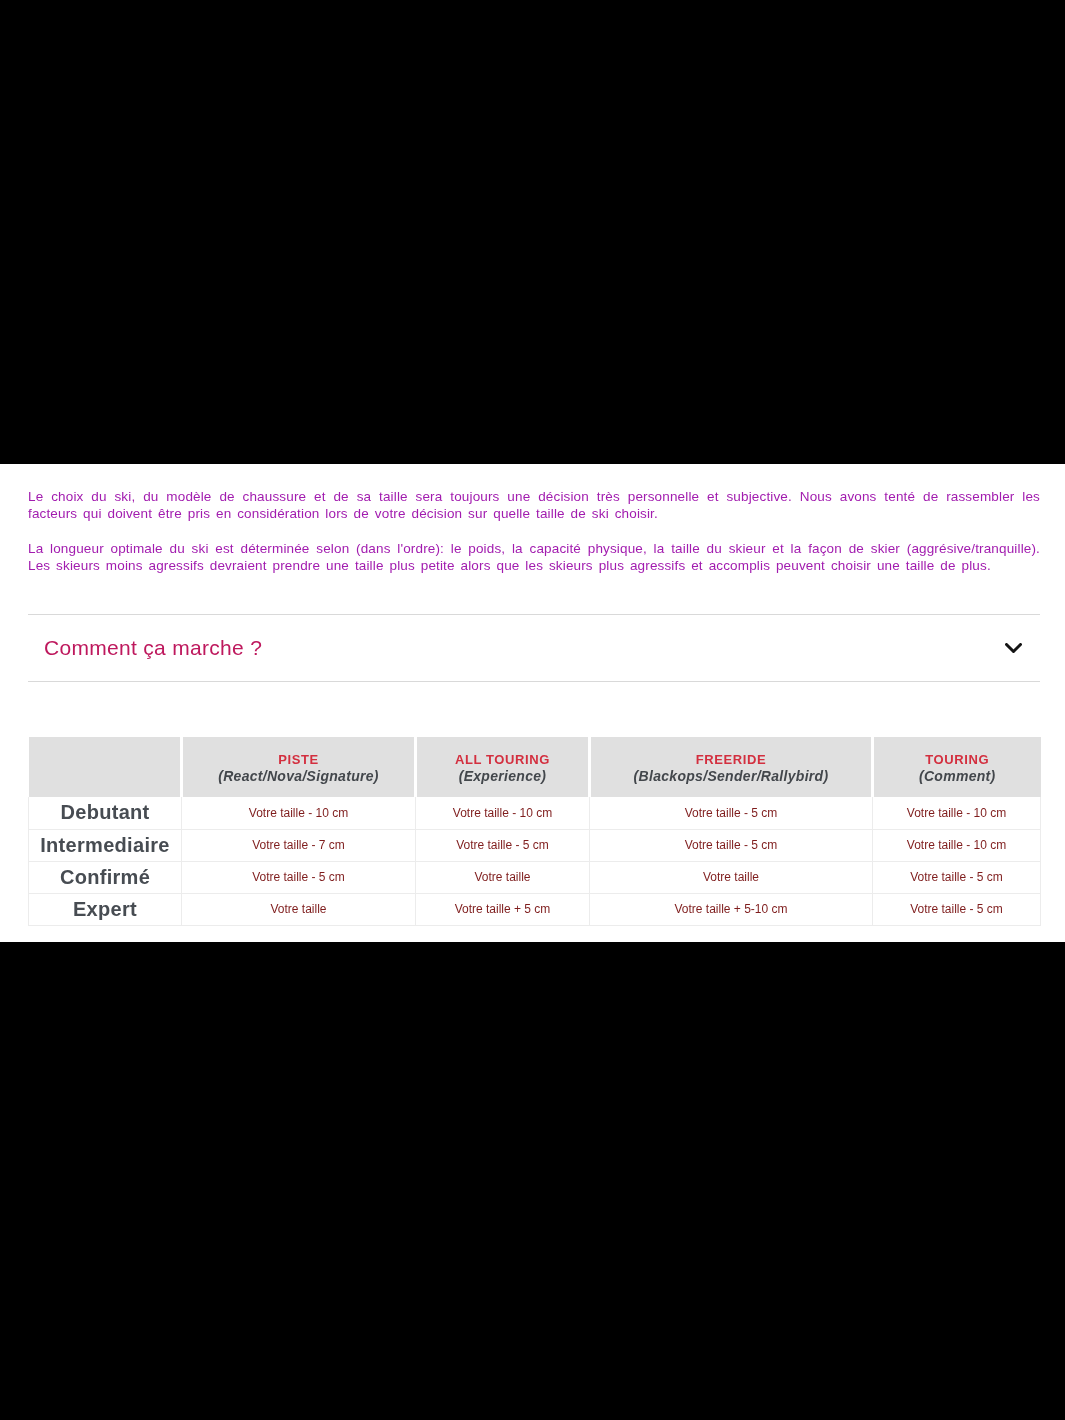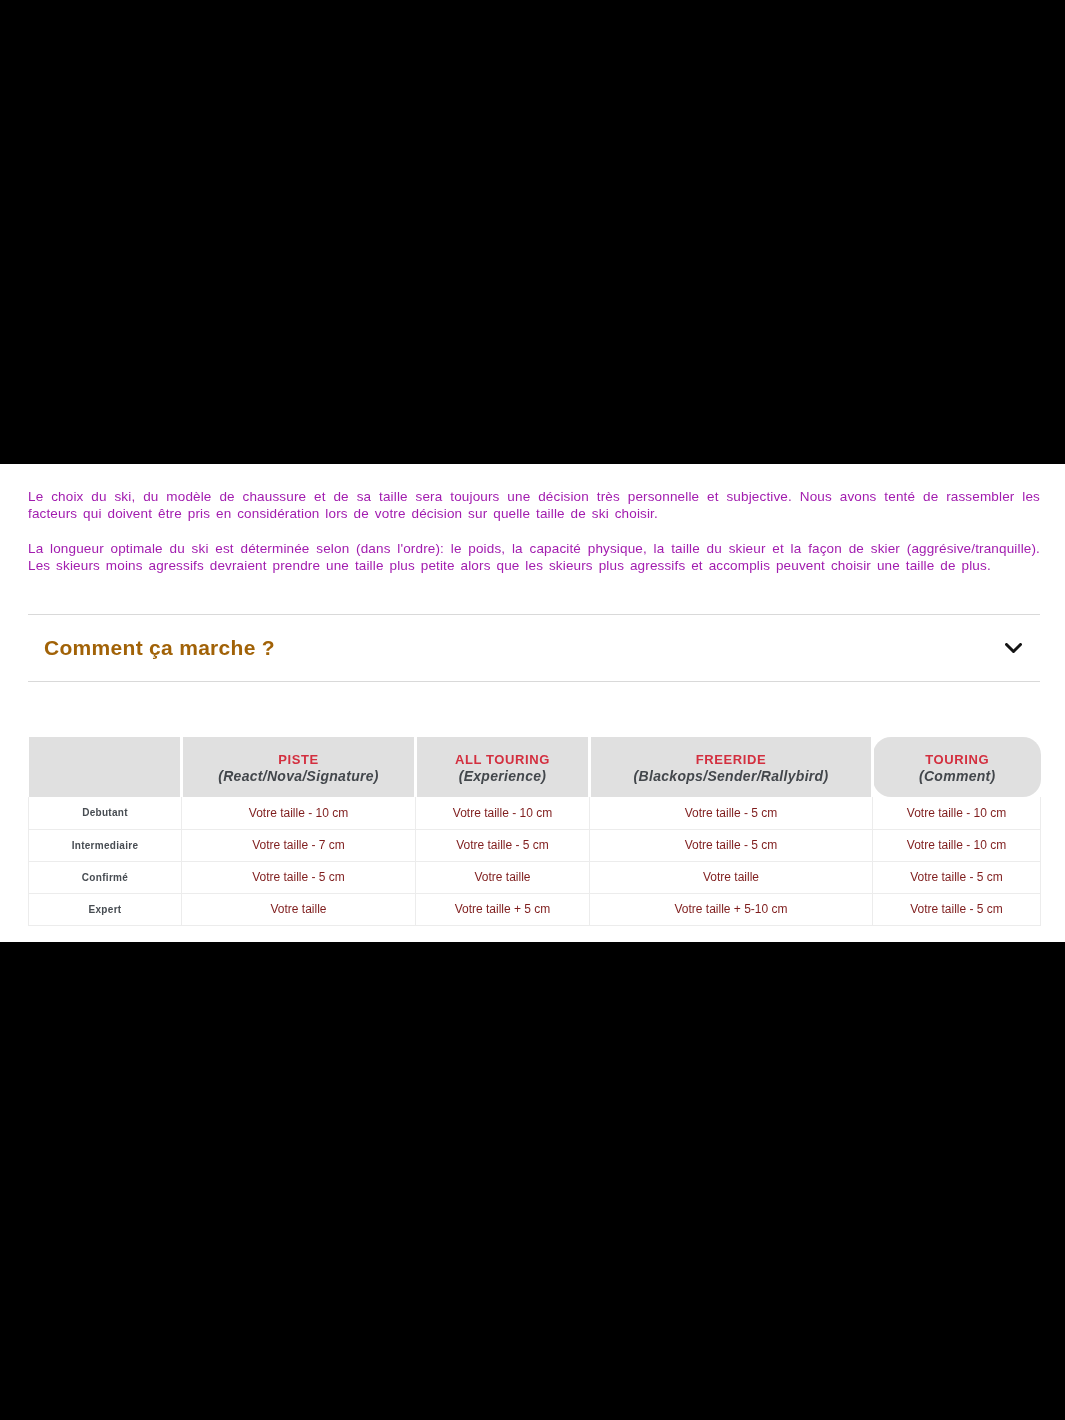--- a/index.html
+++ b/index.html
@@ -30,23 +30,23 @@
     border-top: 1px solid #d9d9d9;
     border-bottom: 1px solid #d9d9d9;
     padding: 20px 18px 20px 16px;
     display: flex;
     align-items: center;
     justify-content: space-between;
     cursor: pointer;
   }
   .accordion-title {
     margin: 0;
-    color: #a16207;
+    color: #be185d;
     font-size: 21px;
-    font-weight: 700;
+    font-weight: 400;
     letter-spacing: 0.3px;
     line-height: 26px;
   }
   .chevron { display: inline-flex; align-items: center; }
   .size-table {
     margin-top: 55px;
     width: 100%;
     table-layout: fixed;
     border-collapse: collapse;
   }
@@ -56,21 +56,21 @@
   .size-table col.c-freeride { width: 283px; }
   .size-table col.c-touring  { width: 168px; }
   .size-table thead th {
     background: #e0e0e0;
     border-right: 3px solid #ffffff;
     height: 60px;
     padding: 4px 2px;
     vertical-align: middle;
     text-align: center;
   }
-  .size-table thead th:last-child { border-right: none; border-radius: 18px; }
+  .size-table thead th:last-child { border-right: none; }
   .col-title {
     color: #d32f3f;
     font-size: 13px;
     font-weight: 700;
     letter-spacing: 0.6px;
     line-height: 17px;
   }
   .col-sub {
     color: #43474c;
     font-size: 14px;
@@ -85,21 +85,21 @@
     height: 32px;
     padding: 2px 4px;
     text-align: center;
     vertical-align: middle;
     background: #ffffff;
   }
   .size-table tbody tr:first-child th,
   .size-table tbody tr:first-child td { border-top: none; }
   .size-table tbody th {
     color: #474c52;
-    font-size: 10px;
+    font-size: 20px;
     font-weight: 700;
     letter-spacing: 0.3px;
   }
   .size-table tbody td {
     color: #7f1d1d;
     font-size: 12px;
     font-weight: 400;
   }
 </style>
 </head>

